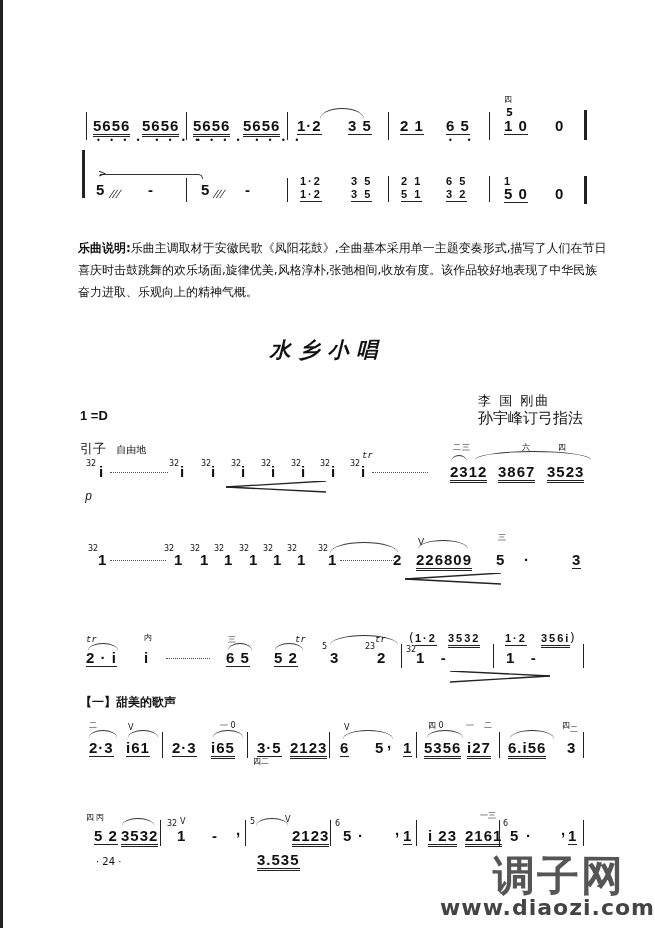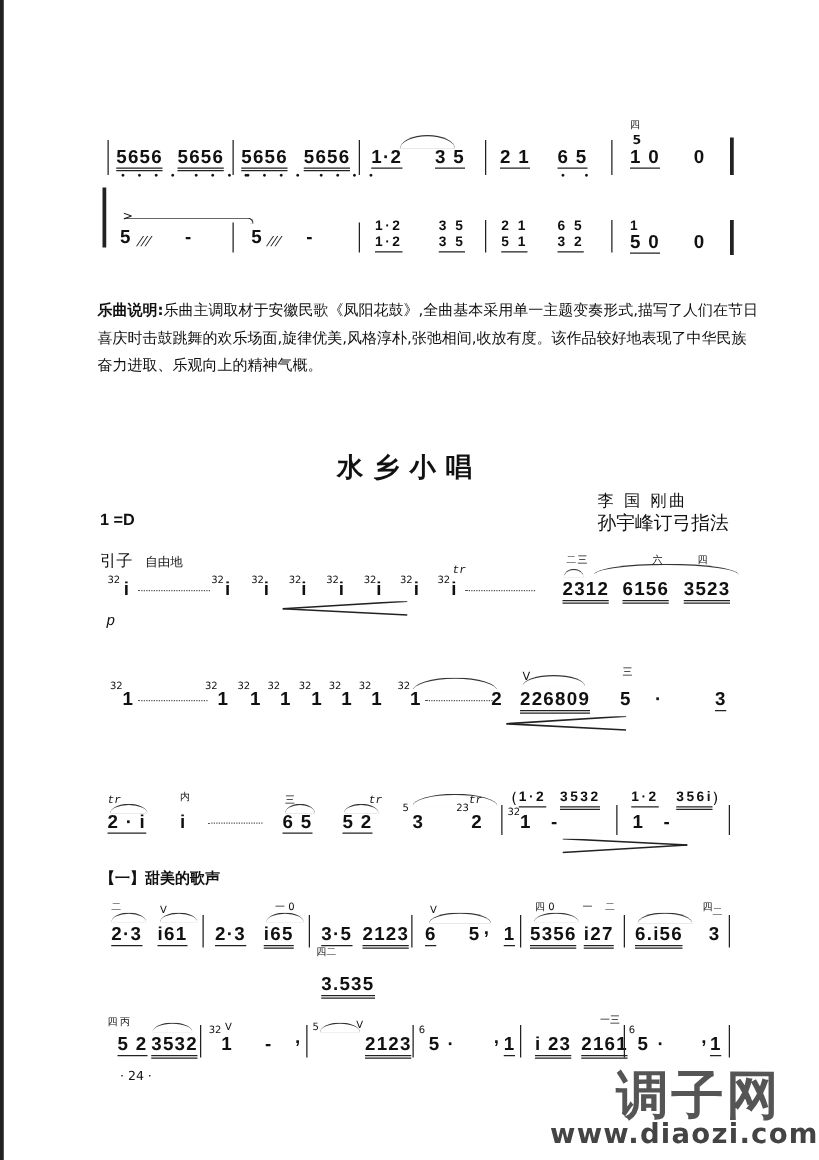--- a/index.html
+++ b/index.html
@@ -22,21 +22,21 @@
     .arc {
       position:absolute; border-top:1.3px solid #333; border-radius:50% 50% 0 0 / 100% 100% 0 0;
     }
     .dash { position:absolute; border-top:1px dotted #555; }
     .tiny { position:absolute; font-size:8px; font-family:"DejaVu Sans", sans-serif; line-height:1; white-space:nowrap; }
     .ital { font-style:italic; font-family:Liberation Mono, monospace; }
     .text-cn { font-family:"DejaVu Sans", sans-serif; }
     .desc {
       position:absolute; left:78px; top:237px; width:530px; font-size:12px; line-height:22px; color:#111;
     }
-    .title { position:absolute; left:0; right:0; top:360px; text-align:center; font-size:21px; font-weight:bold; letter-spacing:8px; }
+    .title { position:absolute; left:0; right:0; top:336px; text-align:center; font-size:21px; font-weight:bold; letter-spacing:8px;font-style:italic; }
     .watermark-cn { position:absolute; left:493px; top:848px; font-size:42px; font-weight:bold; color:#555; letter-spacing:2px; }
     .watermark-url { position:absolute; left:440px; top:895px; font-size:22px; color:#444; font-weight:bold; letter-spacing:1px; }
     .page-num { position:absolute; left:96px; top:856px; font-size:10px; }
   </style>
 </head>
 <body>
 
 <div class="left-edge"></div>
 
 <div>
@@ -132,21 +132,21 @@
   </svg>
   <span class="abs ital" style="left:85px;top:490px;font-size:12px;">p</span>
 
   <span class="tiny" style="left:453px;top:444px;">二</span>
   <span class="tiny" style="left:462px;top:444px;">三</span>
   <div class="arc" style="left:451px;top:455px;width:16px;height:6px;"></div>
   <div class="arc" style="left:475px;top:451px;width:116px;height:8px;"></div>
   <span class="tiny" style="left:522px;top:444px;">六</span>
   <span class="tiny" style="left:558px;top:444px;">四</span>
   <span class="note ul2" style="left:450px;top:464px;">2312</span>
-  <span class="note ul2" style="left:498px;top:464px;">6156</span>
+  <span class="note ul2" style="left:498px;top:464px;">3867</span>
   <span class="note ul2" style="left:547px;top:464px;">3523</span>
 </div>
 
 <div>
   <span class="tiny" style="left:88px;top:545px;">32</span>
   <span class="note" style="left:98px;top:552px;">1</span>
   <div class="dash" style="left:110px;top:560px;width:56px;"></div>
   <span class="tiny" style="left:164px;top:545px;">32</span>
   <span class="note" style="left:174px;top:552px;">1</span>
   <span class="tiny" style="left:190px;top:545px;">32</span>
@@ -264,21 +264,21 @@
   <div class="barline" style="left:160px;top:820px;height:26px;"></div>
   <span class="tiny" style="left:167px;top:820px;">32</span>
   <span class="tiny" style="left:180px;top:818px;">V</span>
   <span class="note" style="left:177px;top:828px;">1</span>
   <span class="note" style="left:212px;top:828px;">-</span>
   <span class="note" style="left:236px;top:822px;">,</span>
   <div class="barline" style="left:245px;top:820px;height:26px;"></div>
   <span class="tiny" style="left:250px;top:818px;">5</span>
   <div class="arc" style="left:256px;top:818px;width:32px;height:7px;"></div>
   <span class="tiny" style="left:285px;top:816px;">V</span>
-  <span class="note ul2" style="left:257px;top:780px;">3.535</span>
+  <span class="note ul2" style="left:257px;top:852px;">3.535</span>
   <span class="note ul2" style="left:292px;top:828px;">2123</span>
   <div class="barline" style="left:330px;top:820px;height:26px;"></div>
   <span class="tiny" style="left:335px;top:820px;">6</span>
   <span class="note" style="left:343px;top:828px;">5</span>
   <span class="note" style="left:358px;top:828px;">·</span>
   <span class="note" style="left:395px;top:822px;">,</span>
   <span class="note ul" style="left:403px;top:828px;">1</span>
   <div class="barline" style="left:416px;top:820px;height:26px;"></div>
   <span class="note ul2" style="left:428px;top:828px;white-space:pre;">i 23</span>
   <span class="tiny" style="left:480px;top:812px;">一三</span>

